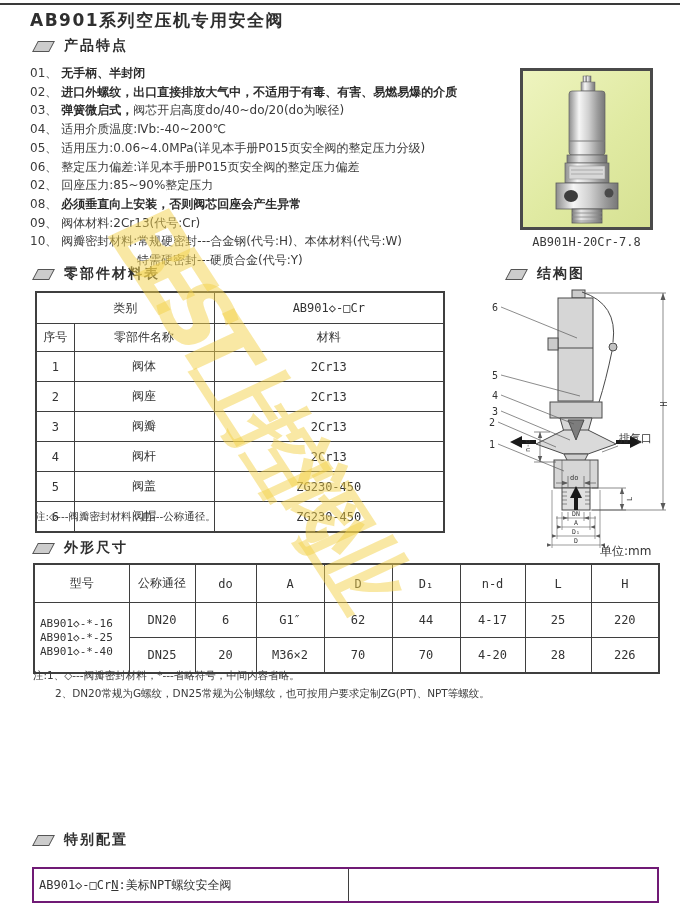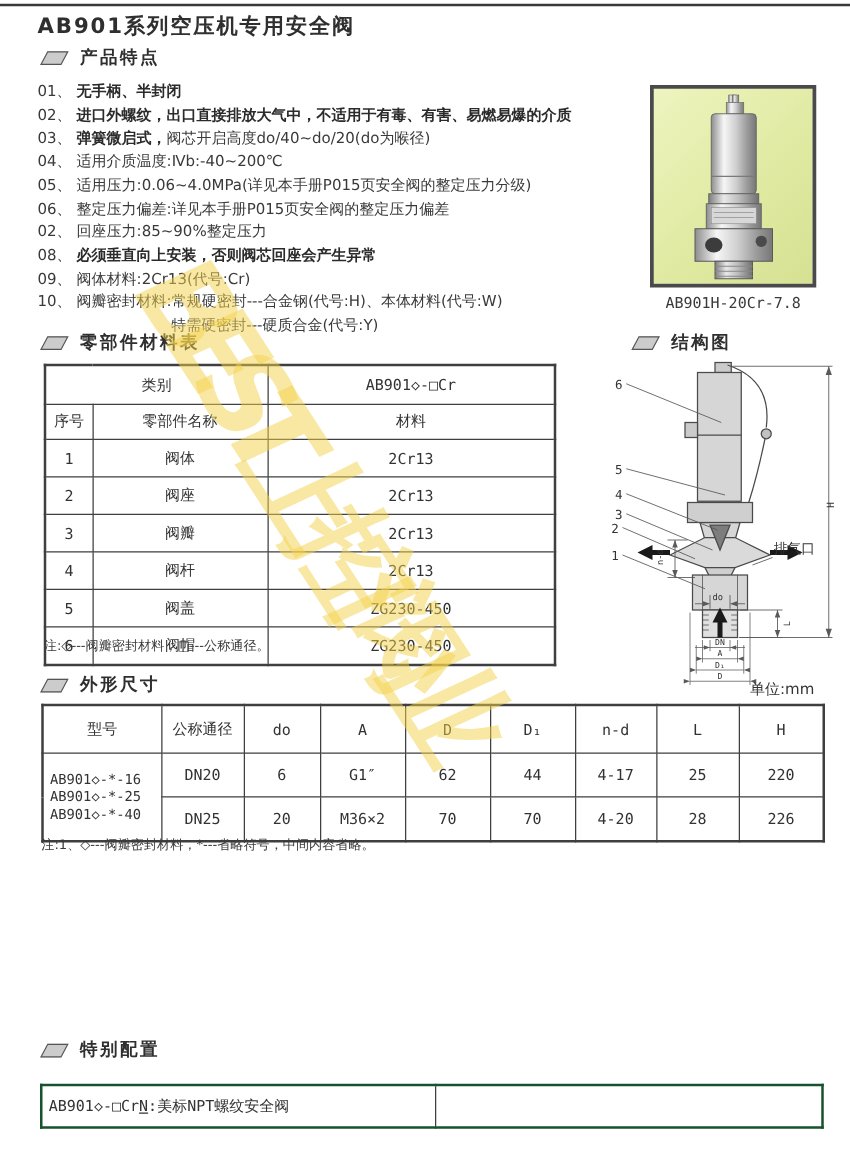--- a/index.html
+++ b/index.html
@@ -33,21 +33,21 @@
   #mat-note,#dim-note1,#dim-note2{font-size:10.5px;color:#3a3a3a;white-space:nowrap;}
   #mat-note{left:35px;top:510px;}
   .dim-table{left:33px;top:563px;width:625px;border:2px solid #3f3f3f;}
   .dim-table tr.h td{height:35px;}
   .dim-table td{height:32px;font-size:12px;margin-left:29px;}
   .model-cell{text-align:left;padding-left:5px;}
   .model-cell div{font-size:11px;line-height:14px;white-space:nowrap;}
   #dim-note1{left:33px;top:669px;}
   #dim-note2{left:33px;top:687px;}
   #unit-label{left:600px;top:543px;font-size:12px;color:#333;}
-  .sp-table{left:32px;top:867px;width:625px;border:2px solid #14532d;}
+  .sp-table{left:32px;top:867px;width:625px;border:2px solid #701a75;}
   .sp-table td{height:30px;text-align:left;padding-left:5px;font-size:12px;white-space:nowrap;}
   .u{text-decoration:underline;}
   
   #structure-svg{left:482px;top:280px;}
   
   #watermark{left:188px;top:190px;font-size:92px;font-weight:bold;white-space:nowrap;
      color:rgba(243,209,74,0.5);transform:rotate(57deg) skewX(-8deg);transform-origin:0 0;
      letter-spacing:-24px;z-index:6;pointer-events:none;}
   svg text{font-family:"DejaVu Sans Mono","DejaVu Sans",monospace;fill:#333;}
 </style>
@@ -358,20 +358,21 @@
       <td>M36×2</td>
           <td>70</td>
       <td>70</td>
           <td>4-20</td>
       <td>28</td>
           <td>226</td>
     </tr>
   </tbody>
     </table>
   <div id="dim-note1" class="abs">注:1、◇---阀瓣密封材料，*---省略符号，中间内容省略。</div>
+  <div id="dim-note2" class="abs" style="padding-left:22px;">2、DN20常规为G螺纹，DN25常规为公制螺纹，也可按用户要求定制ZG(PT)、NPT等螺纹。</div>
 
   <div class="sec-hdr abs" style="left:35px;top:831px;">
     <span class="sec-icon"></span>
     <span>特别配置</span>
   </div>
   <table class="sp-table abs">
     <colgroup>
         <col style="width:315px">
         <col style="width:310px">
       </colgroup>

